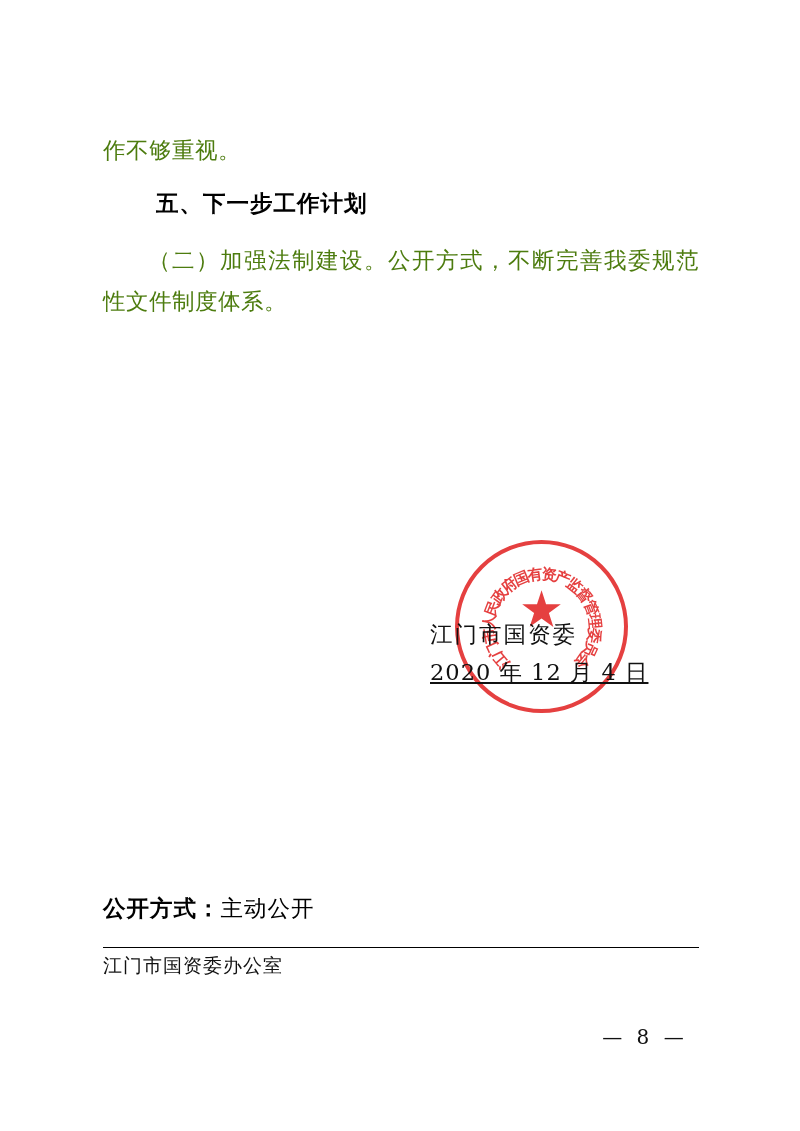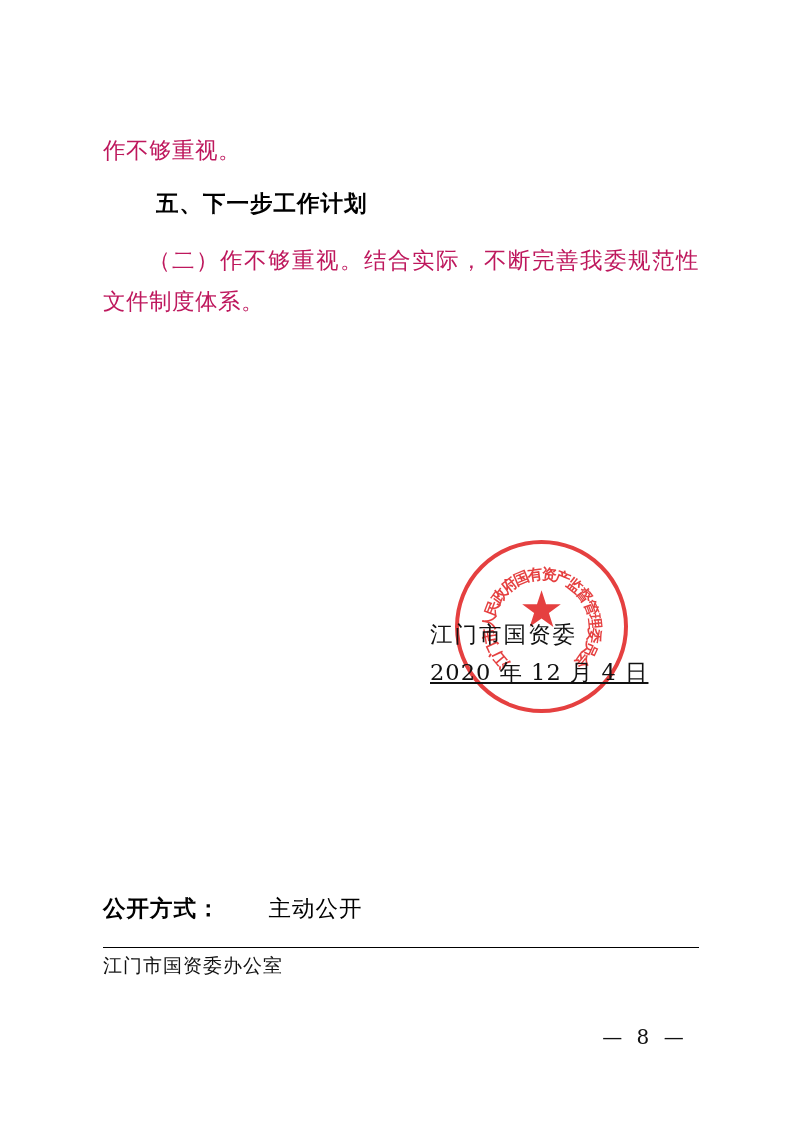--- a/index.html
+++ b/index.html
@@ -31,21 +31,21 @@
     width: 596px;
   }
 
   .para {
     font-size: 22.5px;
     line-height: 41px;
     letter-spacing: 0.5px;
     text-align: justify;
     text-justify: inter-ideograph;
     margin: 0 0 0 0;
-    color: #be185d;
+    color: #4d7c0f;
   }
 
   .indent {
     text-indent: 45px;
   }
 
   .heading {
     font-size: 22.5px;
     line-height: 41px;
     font-weight: bold;
@@ -141,21 +141,20 @@
     letter-spacing: 1px;
     color: #000000;
   }
   .disclosure b {
     font-family: "DejaVu Sans", "Liberation Sans", sans-serif;
     font-weight: bold;
   }
   .disclosure .val {
     font-family: Liberation Serif, serif;
     font-weight: normal;
-    margin-left: 48px;
   }
 
   .footer-rule {
     position: absolute;
     left: 103px;
     top: 947px;
     width: 596px;
     height: 1px;
     background: #000000;
   }
@@ -199,21 +198,21 @@
 
     <div class="spacer-sm"></div>
 
     <p class="heading">五、下一步工作计划</p>
 
     <div class="spacer-sm"></div>
 
 
     <div class="spacer-sm"></div>
 
-    <p class="para indent">（二）作不够重视。结合实际，不断完善我委规范性文件制度体系。</p>
+    <p class="para indent">（二）加强法制建设。公开方式，不断完善我委规范性文件制度体系。</p>
 
     <div class="spacer-sm"></div>
 
 
   </div>
 
   <div class="seal">
     <div class="seal-inner">
       <div class="seal-text" id="seal-arc">
           <span style="transform: rotate(-130deg) translate(-50%, -62px) rotate(0deg);">江</span>

